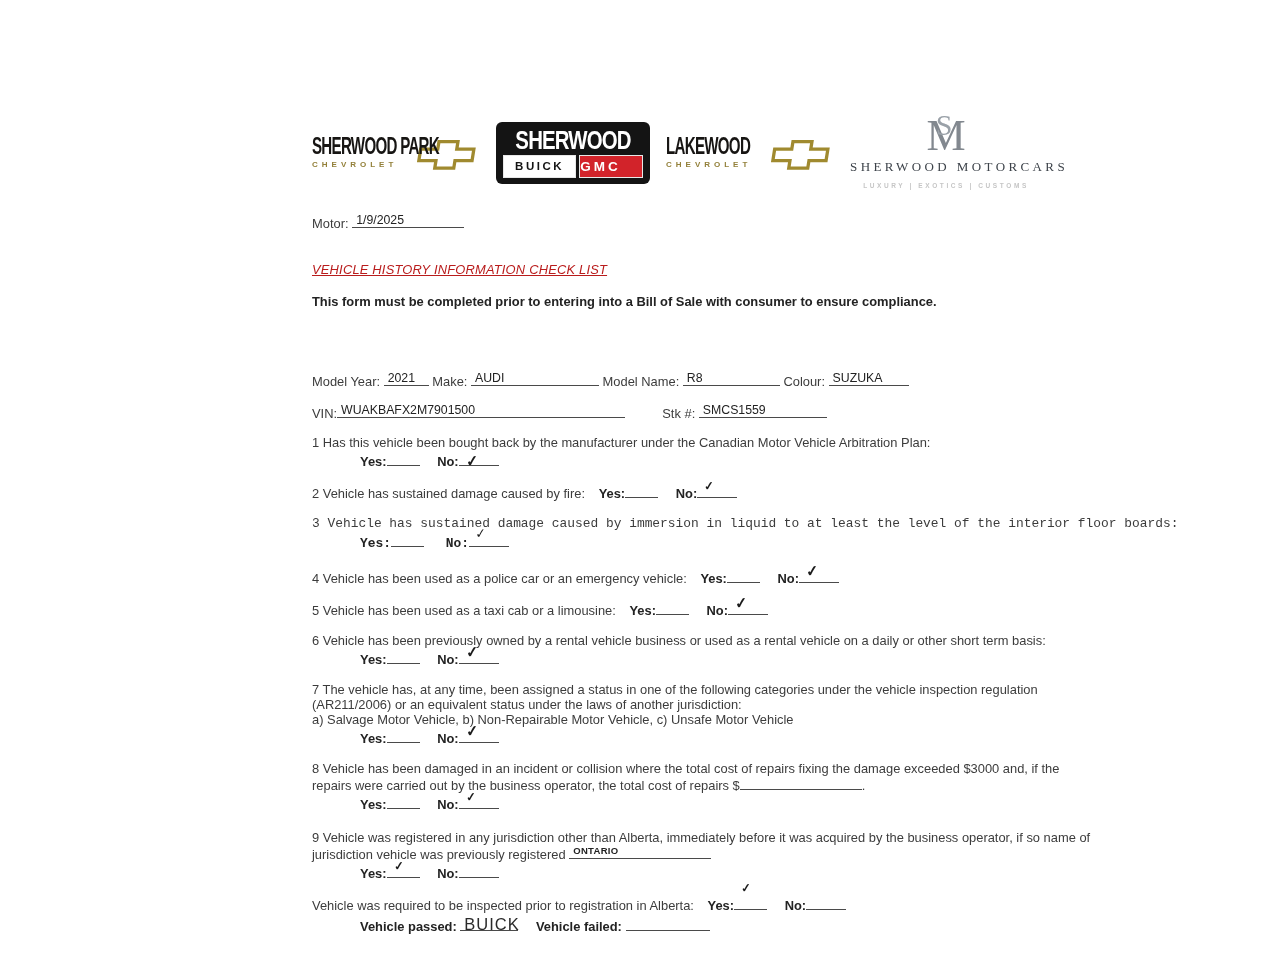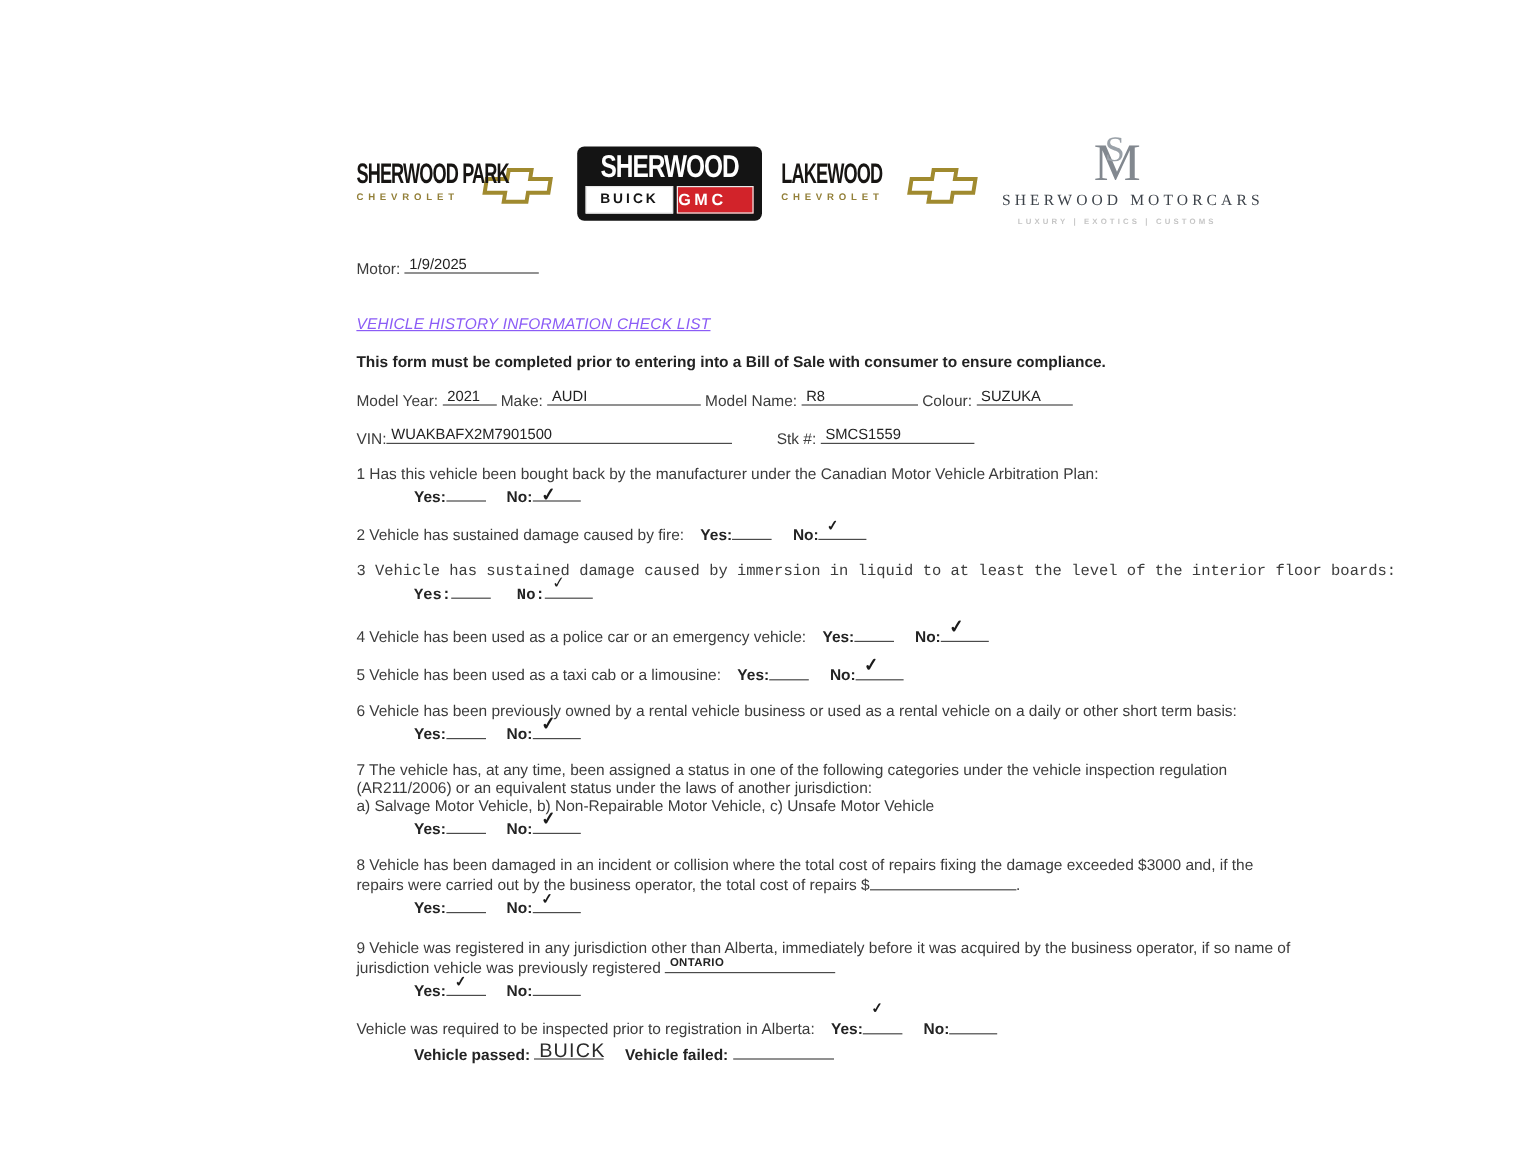--- a/index.html
+++ b/index.html
@@ -1,18 +1,18 @@
 <!DOCTYPE html>
 <html><head>
 <meta charset="utf-8">
 <style>
   html,body{margin:0;padding:0;background:#ffffff;}
   .page{position:relative;width:1280px;height:960px;background:#ffffff;overflow:hidden;
         font-family:"Liberation Sans", sans-serif;color:#3c3c3c;}
-  .doc{position:absolute;left:297px;top:112px;width:712px;font-size:12.9px;line-height:15px;}
+  .doc{position:absolute;left:312px;top:112px;width:712px;font-size:12.9px;line-height:15px;}
 
   
   .logos{display:flex;align-items:center;gap:16px;height:82px;margin-bottom:20px;}
   .logo-park,.logo-lake{display:flex;align-items:center;width:168px;flex-shrink:0;}
   .lp-text{width:104px;}
   .lp-name{font-weight:800;font-size:21px;line-height:21px;white-space:nowrap;color:#171513;
            letter-spacing:-1px;transform:scale(0.72,1.12);transform-origin:left center;}
   .lp-sub{font-size:8px;letter-spacing:4px;color:#93803a;font-weight:700;margin-top:1px;white-space:nowrap;}
   .bowtie{flex-shrink:0;}
   .logo-bgmc{background:#141414;border-radius:6px;padding:5px 7px 6px;width:140px;flex-shrink:0;}
@@ -29,31 +29,31 @@
   .mono-s{position:absolute;font-size:30px;color:#9aa1a8;left:50%;top:3px;transform:translateX(-62%);}
   .mc-name{font-size:13px;letter-spacing:3.4px;color:#3d434a;margin-top:1px;white-space:nowrap;}
   .mc-tag{font-size:6.5px;letter-spacing:2.6px;color:#c6c6c6;margin-top:4px;
           font-family:"Liberation Sans", sans-serif;font-weight:700;white-space:nowrap;}
 
   
   .line{white-space:nowrap;}
   b,.bold{color:#232323;font-weight:bold;}
   .l-dealer{margin-bottom:13px;}
   .l-date{margin-bottom:31px;}
-  .l-title{margin-bottom:17px;font-style:italic;text-decoration:underline;letter-spacing:0.2px;color:#8b5cf6;}
+  .l-title{margin-bottom:17px;font-style:italic;text-decoration:underline;letter-spacing:0.2px;color:#b91c1c;}
   .l-note{margin-bottom:15px;font-weight:bold;color:#232323;}
   .l-vrow{margin-bottom:15px;}
   .l-vin{margin-bottom:14px;}
 
   .blank{display:inline-block;border-bottom:1.4px solid #4a4a4a;height:13px;
          vertical-align:baseline;position:relative;}
   .fv{position:absolute;left:4px;bottom:-1px;white-space:nowrap;color:#222;font-size:12.3px;}
   .fv.sm{font-size:9.5px;bottom:0;font-weight:600;letter-spacing:0.3px;}
   .fv.pass{font-size:16.5px;letter-spacing:1px;color:#2a2a2a;bottom:-2px;}
-  .w-date{width:112px;} .w-year{width:45px;} .w-make{width:128px;} .w-model{width:97px;}
+  .w-date{width:112px;} .w-year{width:45px;} .w-make{width:128px;} .w-model{width:97px;margin-top:48px;}
   .w-colour{width:80px;} .w-vin{width:288px;} .w-stk{width:128px;}
   .w-yes{width:33px;} .w-no{width:40px;}
   .w-repairs{width:122px;} .w-jur{width:142px;} .w-pass{width:58px;} .w-failed{width:84px;}
 
   .yn{font-weight:bold;color:#232323;}
   .sp{margin-left:14px;} .sp2{margin-left:14px;}
   .check{position:absolute;left:7px;bottom:-3px;font-size:15px;font-weight:bold;color:#1b1b1b;
          transform:rotate(-6deg);line-height:1;}
   .check.up{bottom:4px;}
   .check.smup{bottom:5px;font-size:12px;}

